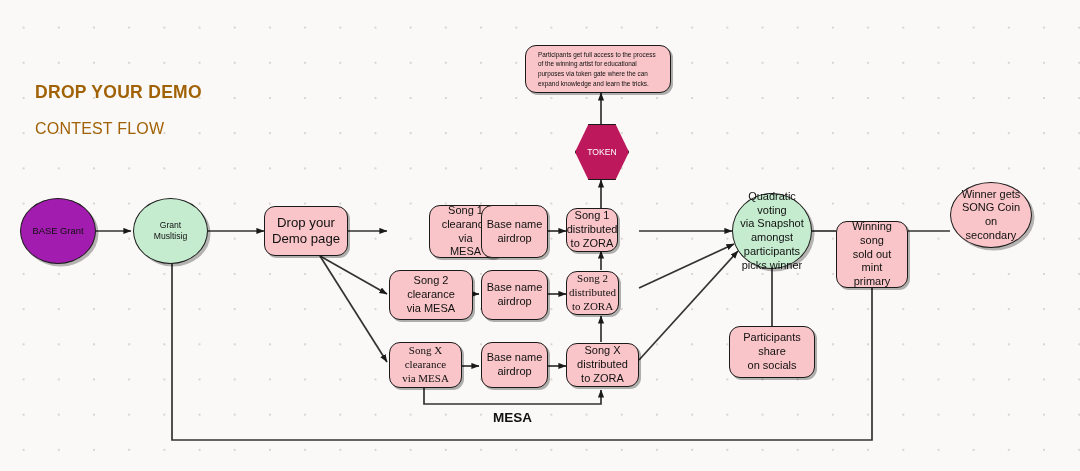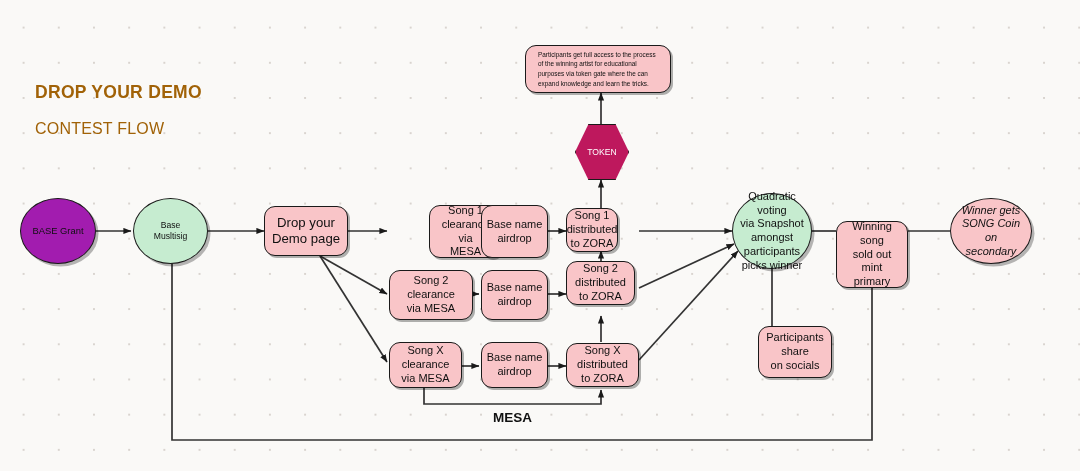--- a/index.html
+++ b/index.html
@@ -112,58 +112,58 @@
 <div class="titlebox" id="title-sub">CONTEST FLOW</div>
 
 <div class="node pink rrect" style="left:525px;top:45px;width:146px;height:48px;">
   <div class="note-inner t7">Participants  get full access to the process of the winning artist for educational purposes via token gate where the can expand knowledge and learn the tricks.</div>
 </div>
 
 <div class="node hex t9" style="left:575px;top:124px;width:54px;height:56px;">TOKEN</div>
 
 <div class="node blue circle t10" style="left:20px;top:198px;width:76px;height:66px;">BASE Grant</div>
 
-<div class="node green circle t9" style="left:133px;top:198px;width:75px;height:66px;">Base
+<div class="node green circle t9" style="left:133px;top:198px;width:75px;height:66px;">Grant
 Musltisig</div>
 
 <div class="node pink rrect t13" style="left:264px;top:206px;width:84px;height:50px;">Drop your
 Demo page</div>
 
 <div class="node pink rrect t8" style="left:389px;top:205px;width:73px;height:53px;margin-left:40px;">Song 1 clearance
 via
 MESA</div>
 <div class="node pink rrect t8" style="left:389px;top:270px;width:84px;height:50px;">Song 2 clearance
 via  MESA</div>
-<div class="node pink rrect t8" style="left:389px;top:342px;width:73px;height:46px;">Song X clearance
+<div class="node pink rrect t8" style="left:389px;top:342px;width:73px;height:46px;font-family:Liberation Serif, serif;">Song X clearance
 via MESA</div>
 
 <div class="node pink rrect t8" style="left:481px;top:205px;width:67px;height:53px;">Base name
 airdrop</div>
 <div class="node pink rrect t8" style="left:481px;top:270px;width:67px;height:50px;">Base name
 airdrop</div>
 <div class="node pink rrect t8" style="left:481px;top:342px;width:67px;height:46px;">Base name
 airdrop</div>
 
 <div class="node pink rrect t8" style="left:566px;top:208px;width:52px;height:44px;">Song 1 distributed
 to ZORA</div>
-<div class="node pink rrect t8" style="left:566px;top:261px;width:69px;height:44px;">Song 2 distributed
+<div class="node pink rrect t8" style="left:566px;top:271px;width:53px;height:44px;font-family:Liberation Serif, serif;">Song 2 distributed
 to ZORA</div>
 <div class="node pink rrect t8" style="left:566px;top:343px;width:73px;height:44px;text-align:center;">Song X distributed
 to ZORA</div>
 
 <div class="node green circle t8" style="left:732px;top:193px;width:80px;height:76px;">Quadratic voting
 via Snapshot
 amongst
 participants
 picks winner</div>
 
-<div class="node pink rrect t8" style="left:758px;top:326px;width:74px;height:52px;">Participants share
+<div class="node pink rrect t8" style="left:729px;top:326px;width:86px;height:52px;">Participants share
 on socials</div>
 
 <div class="node pink rrect t8" style="left:836px;top:221px;width:72px;height:67px;">Winning song
 sold out mint
 primary</div>
 
-<div class="node pink circle t8" style="left:950px;top:198px;width:82px;height:66px;font-style:italic;">Winner gets
+<div class="node pink circle t8" style="left:950px;top:182px;width:82px;height:66px;">Winner gets
 SONG Coin on
 secondary</div>
 
 <div id="mesa-label">MESA</div>
 
 </body></html>

